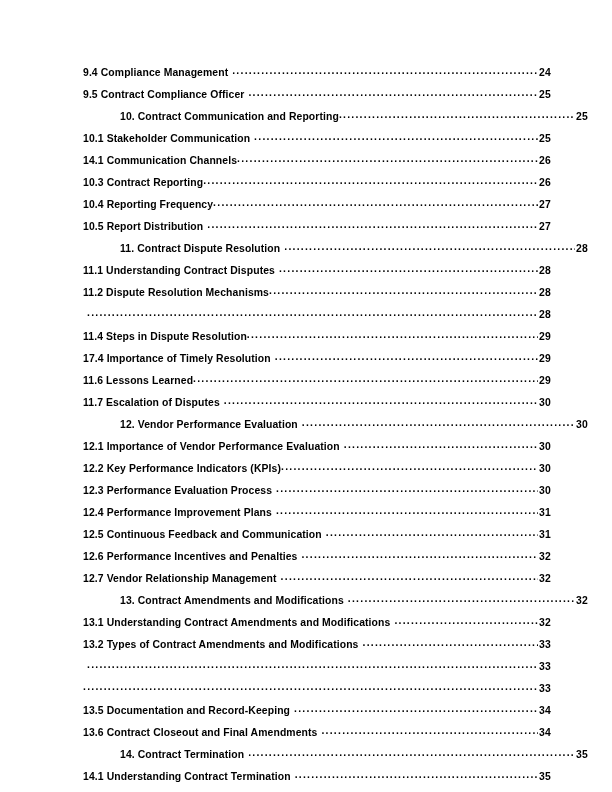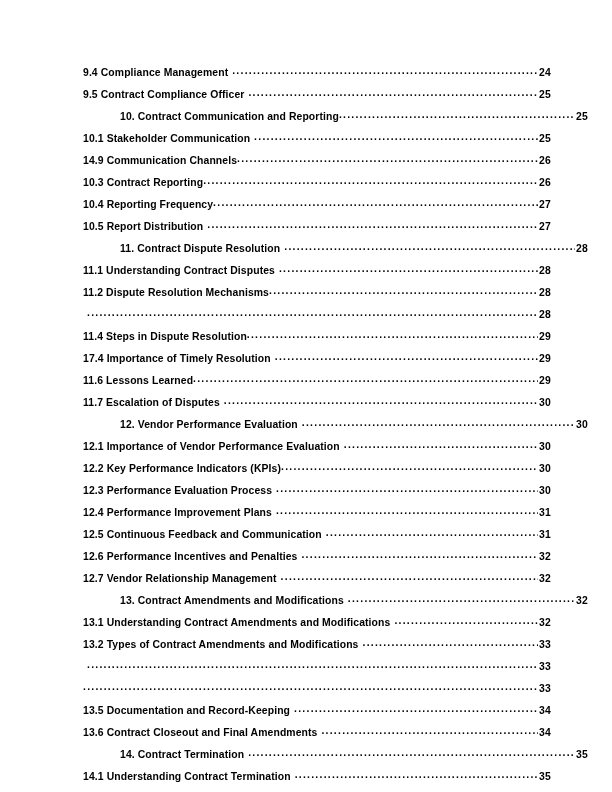--- a/index.html
+++ b/index.html
@@ -105,21 +105,21 @@
         <span class="entry-leader"></span>
         <span class="entry-page">25</span>
       </div>
       <div class="toc-entry level-2">
         <span class="entry-title">10.1 Stakeholder Communication</span>
         <span class="entry-gap"></span>
         <span class="entry-leader"></span>
         <span class="entry-page">25</span>
       </div>
       <div class="toc-entry level-2">
-        <span class="entry-title">14.9 Communication Channels</span>
+        <span class="entry-title">14.1 Communication Channels</span>
         <span class="entry-gap tight"></span>
         <span class="entry-leader"></span>
         <span class="entry-page">26</span>
       </div>
       <div class="toc-entry level-2">
         <span class="entry-title">10.3 Contract Reporting</span>
         <span class="entry-gap tight"></span>
         <span class="entry-leader"></span>
         <span class="entry-page">26</span>
       </div>

